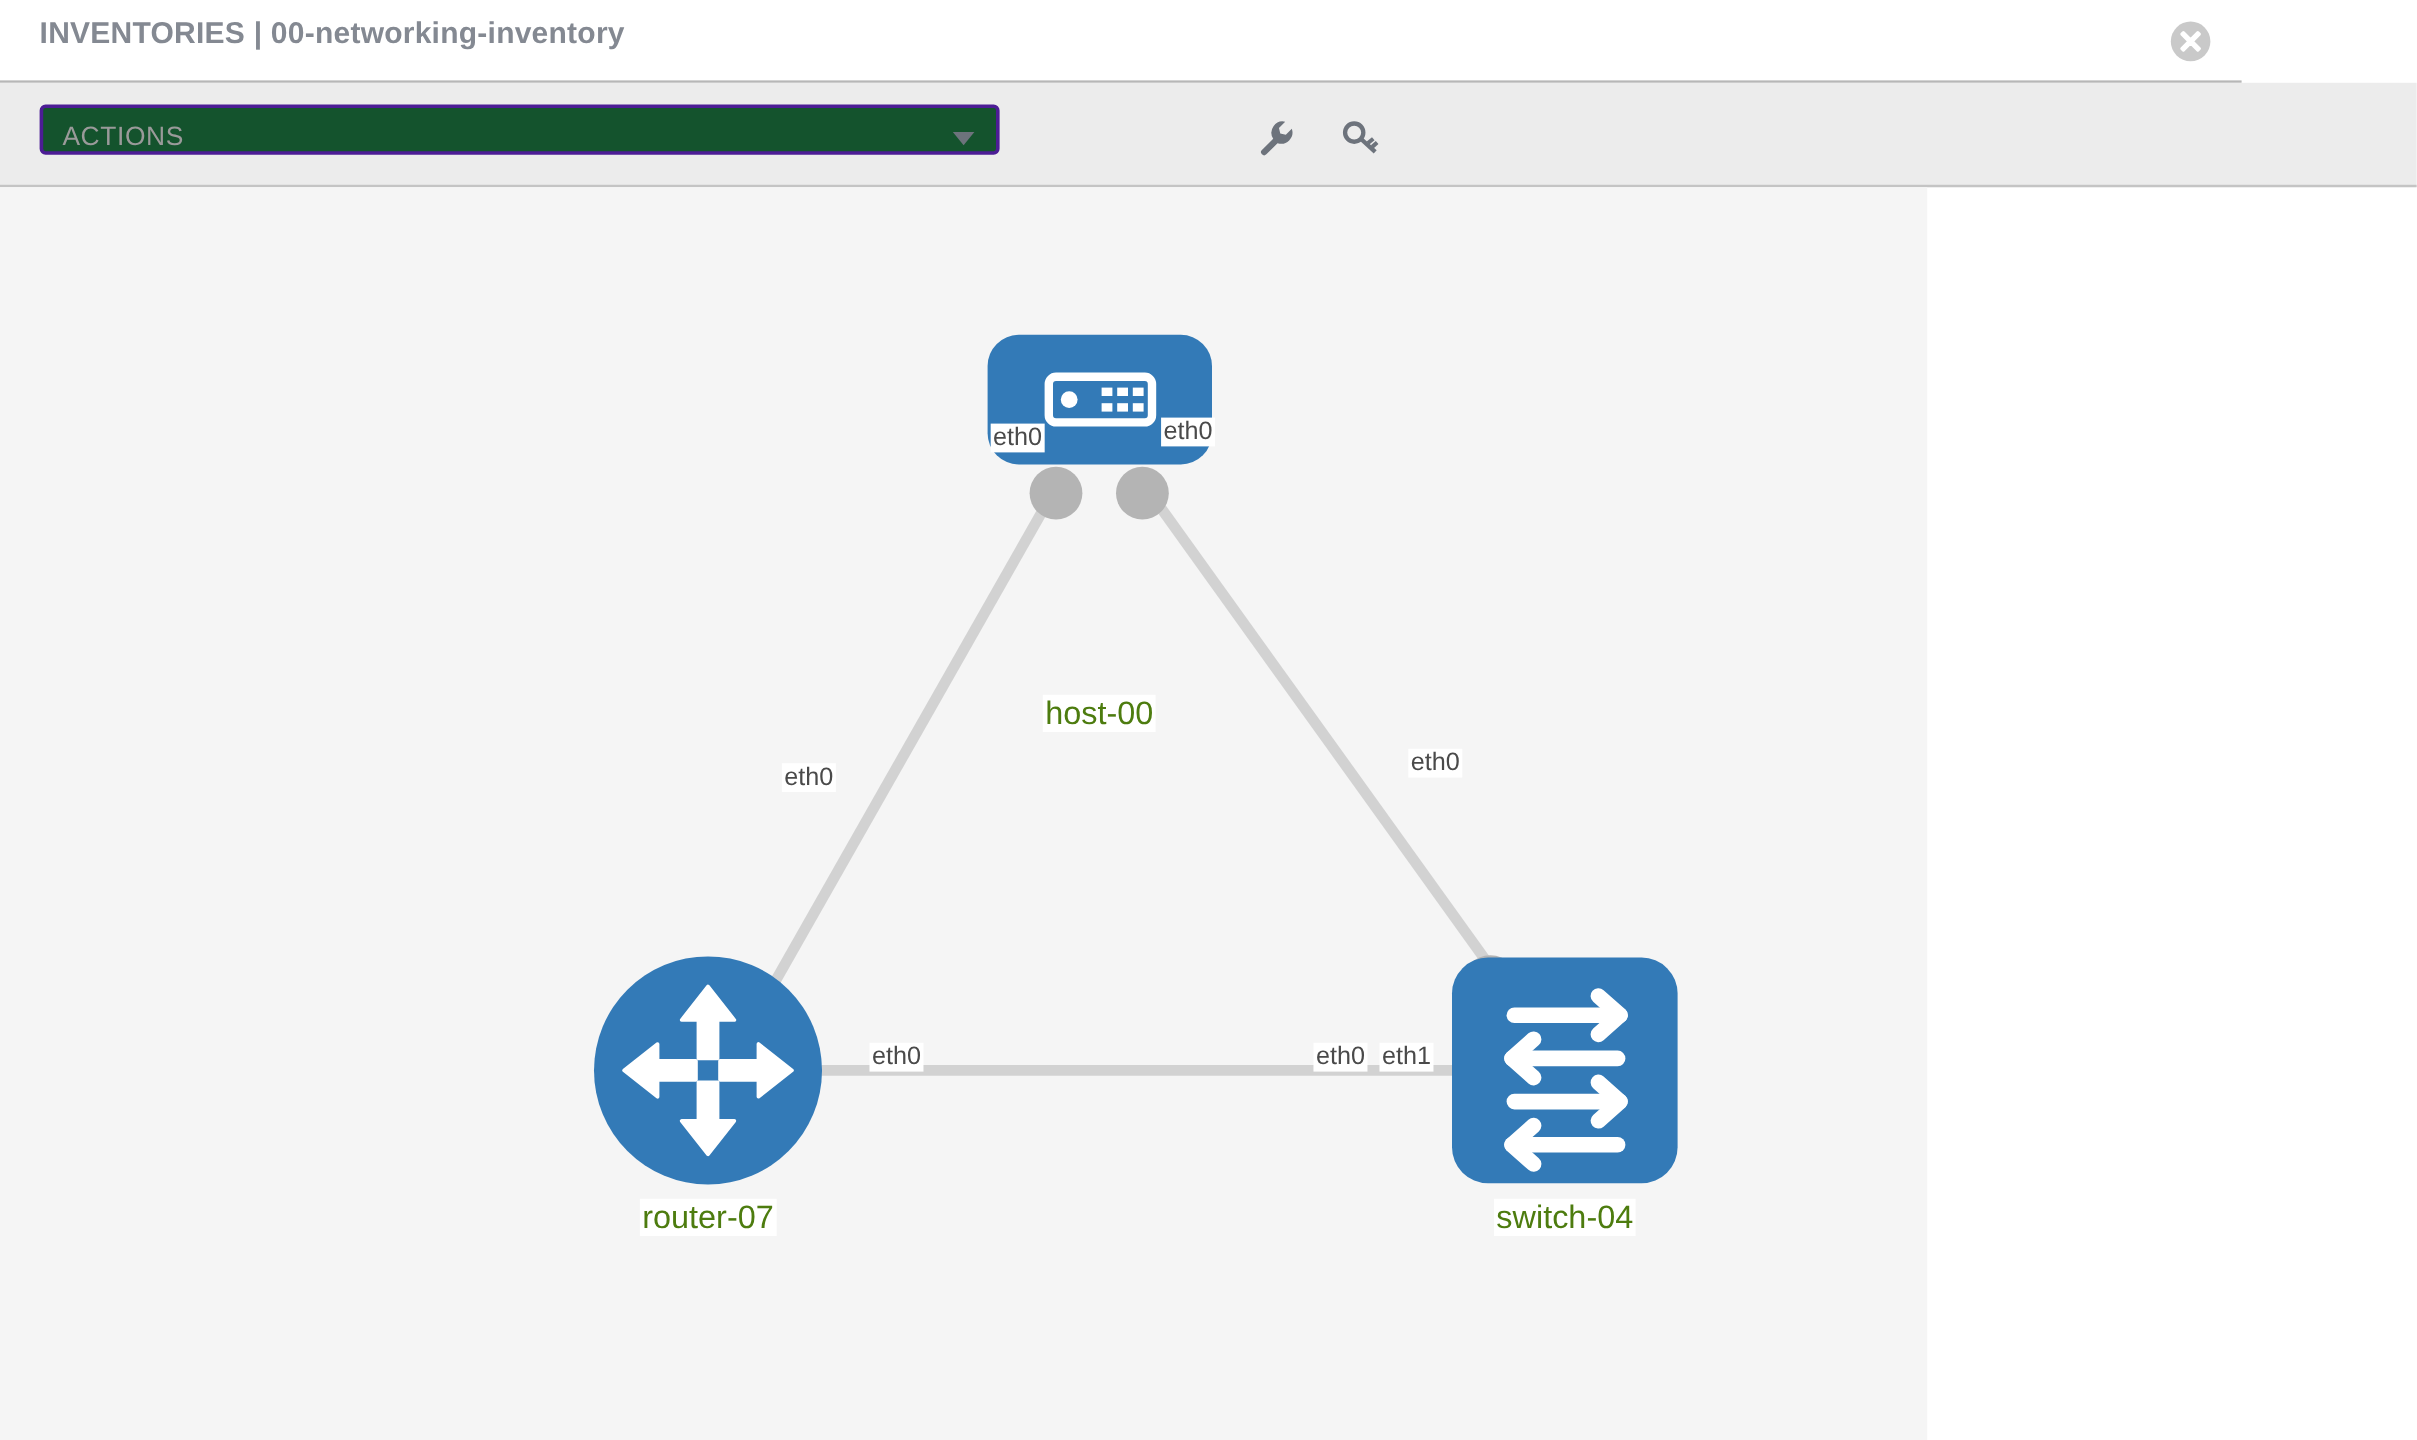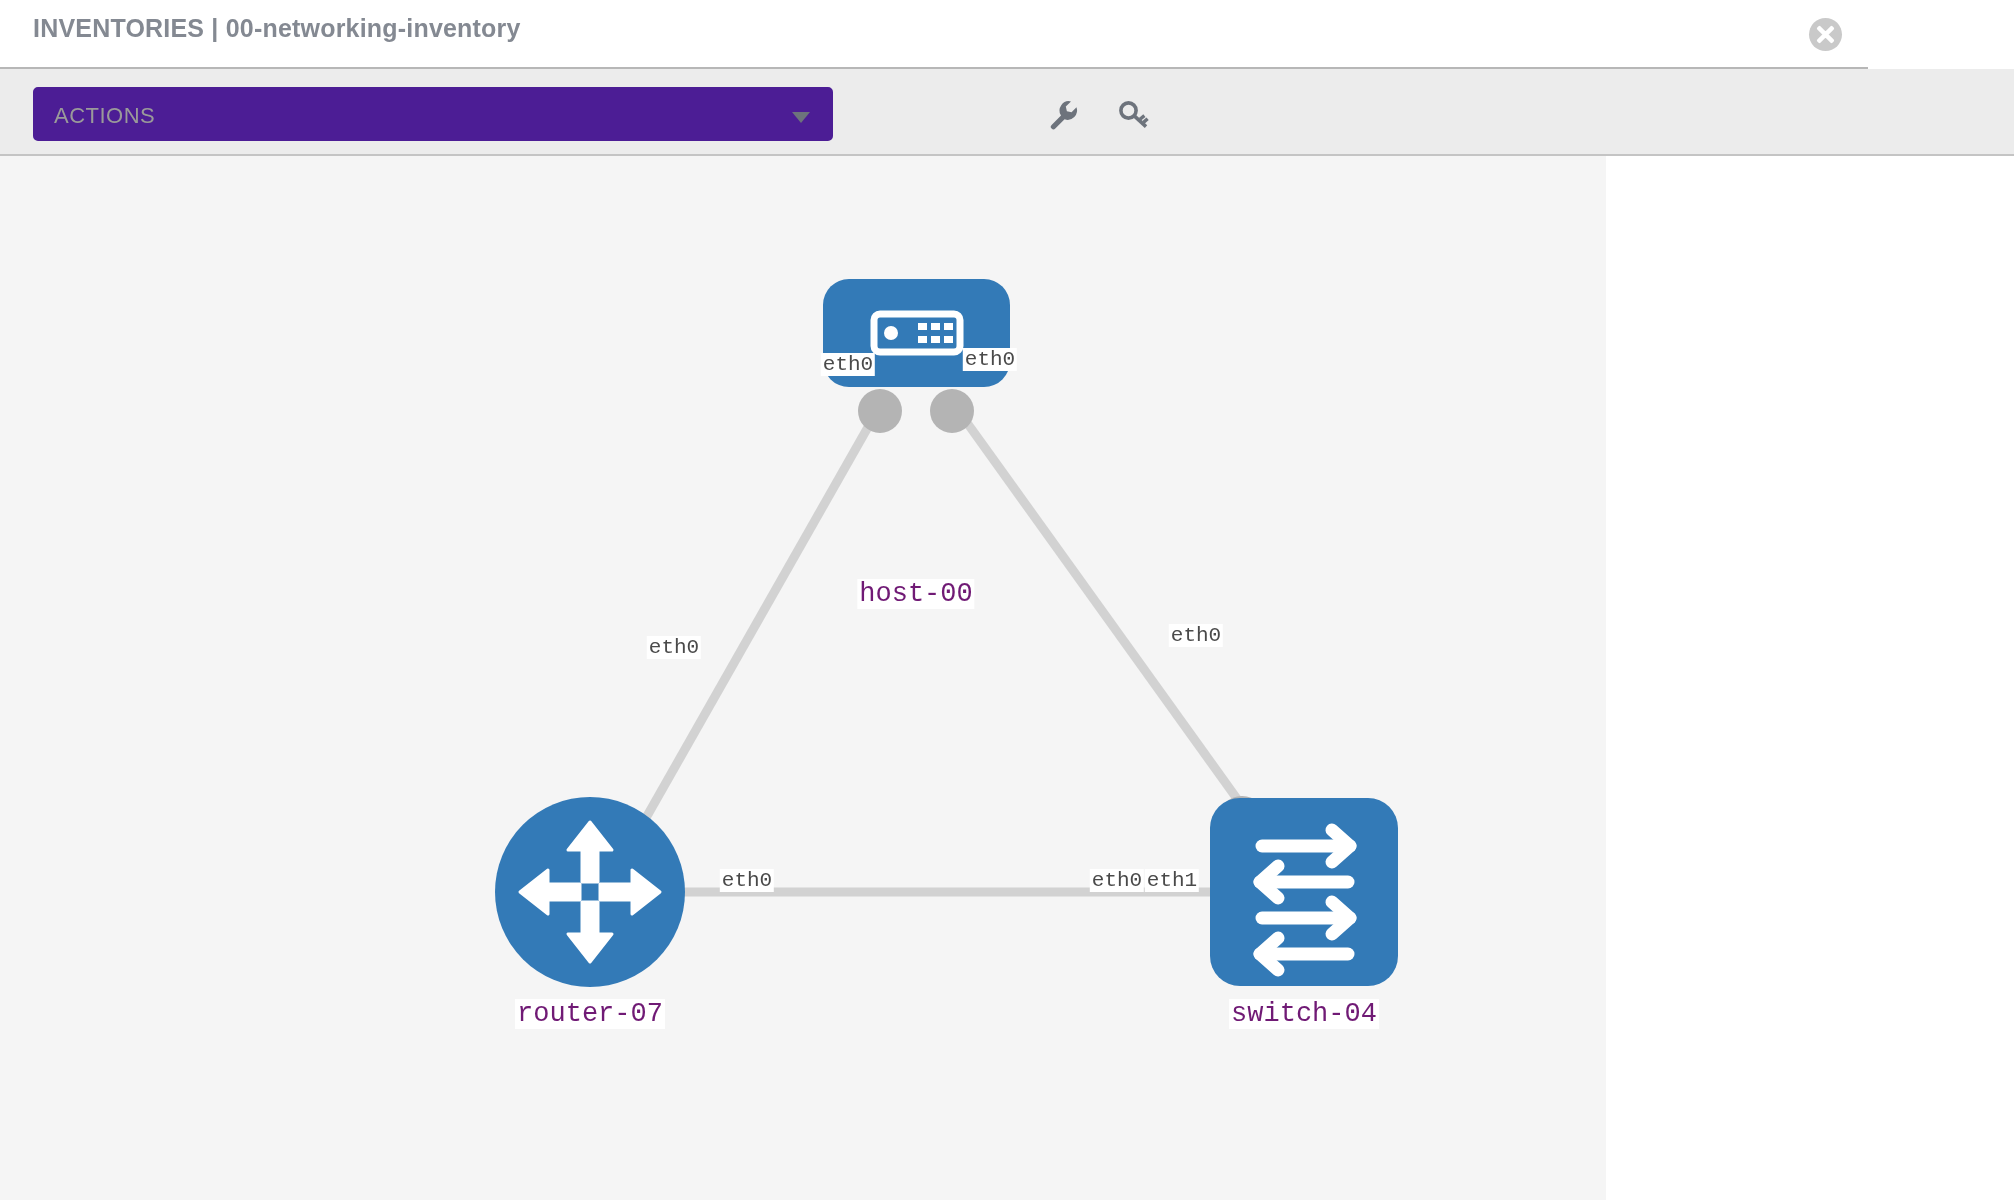--- a/index.html
+++ b/index.html
@@ -44,24 +44,24 @@
 
   
   .toolbar {
     position: absolute; left: 0; top: 69px;
     width: 2014px; height: 87px;
     background: #ececec;
     border-bottom: 2px solid #c4c4c4;
   }
   .select-box {
     position: absolute;
-    background: #4c1d95;
-    border: 5px solid #4c1d95;
+    background: #14532d;
+    border: 3px solid #4c1d95;
     border-radius: 5px;
-    height: 54px;
+    height: 42px;
   }
   .select-actions { left: 33px; top: 18px; width: 800px; }
   .select-search  { left: 1179px; top: 18px; width: 790px; }
   .select-text {
     position: absolute;
     left: 16px; top: 11px;
     font-size: 22px;
     color: #9a9a9a;
     letter-spacing: 0.5px;
   }
@@ -82,32 +82,31 @@
   .icon-wrench { left: 1046px; }
   .icon-key    { left: 1117px; }
 
   
   .canvas {
     position: absolute;
     left: 0; top: 156px;
     width: 1606px; height: 1044px;
     background: #f5f5f5;
     overflow: hidden;
-    font-family: Liberation Mono, monospace;
   }
   .topology-svg {
     position: absolute; left: 0; top: 0;
     width: 2014px; height: 1044px;
   }
 
   
   .node-label {
     position: absolute;
     font-size: 27px;
-    color: #701a75;
+    color: #4d7c0f;
     background: #ffffff;
     white-space: nowrap;
     padding: 0 2px;
     transform: translateX(-50%);
   }
   .iface-label {
     position: absolute;
     font-size: 21px;
     color: #4a4a4a;
     background: #ffffff;

